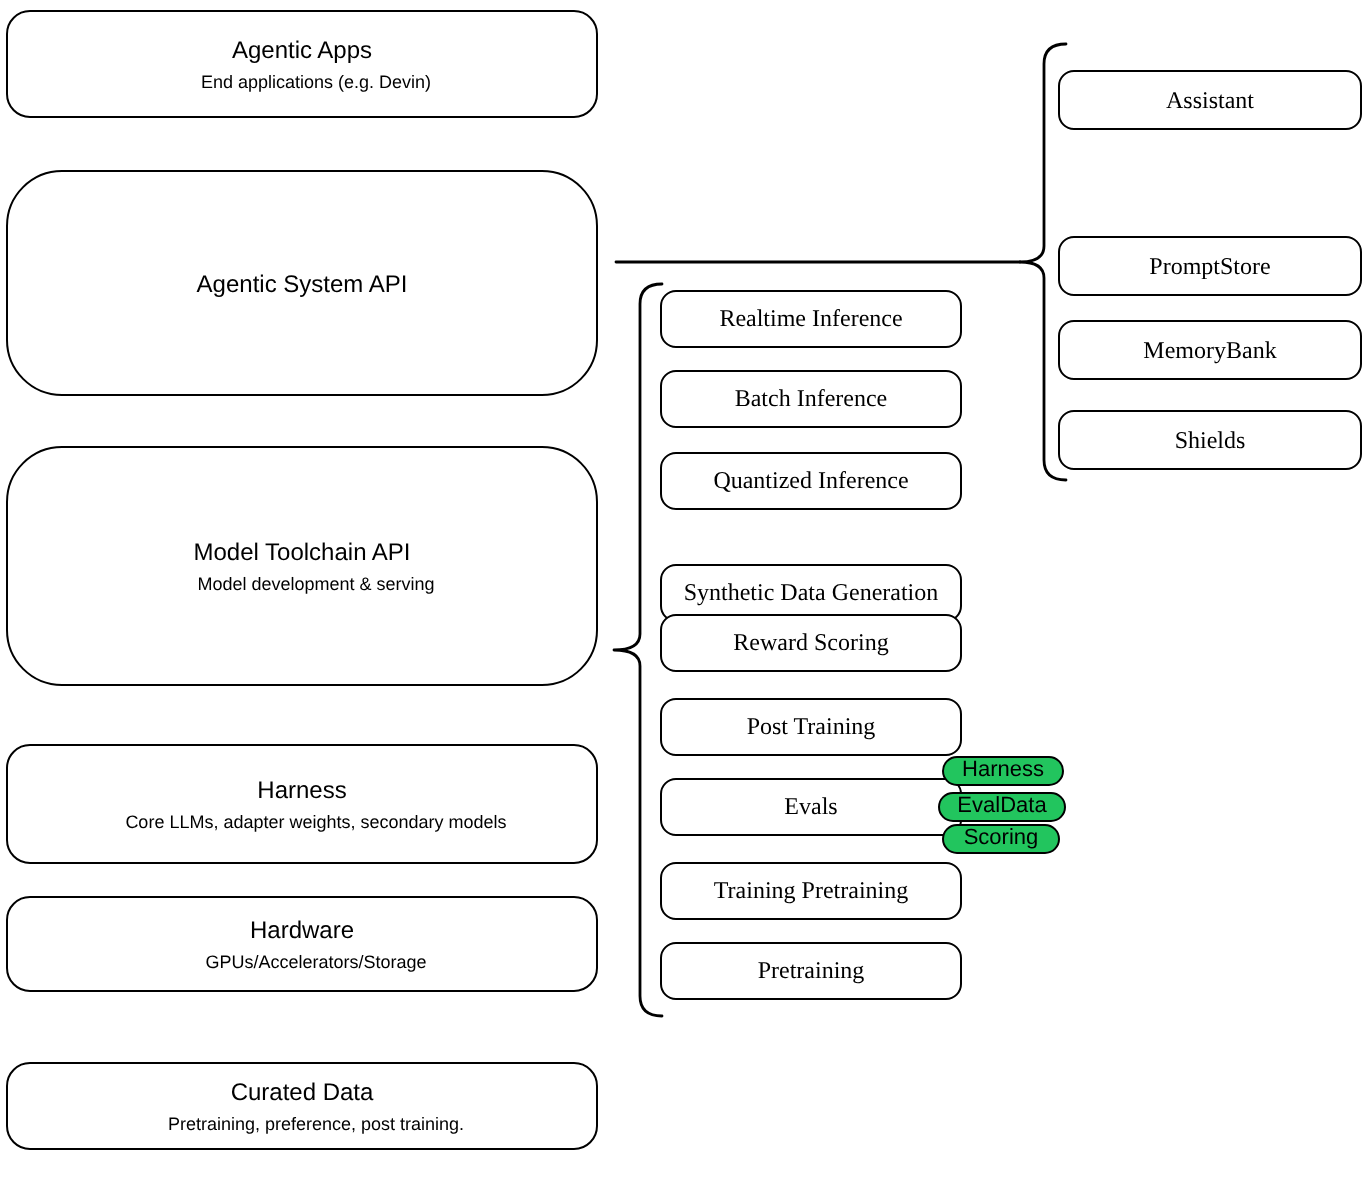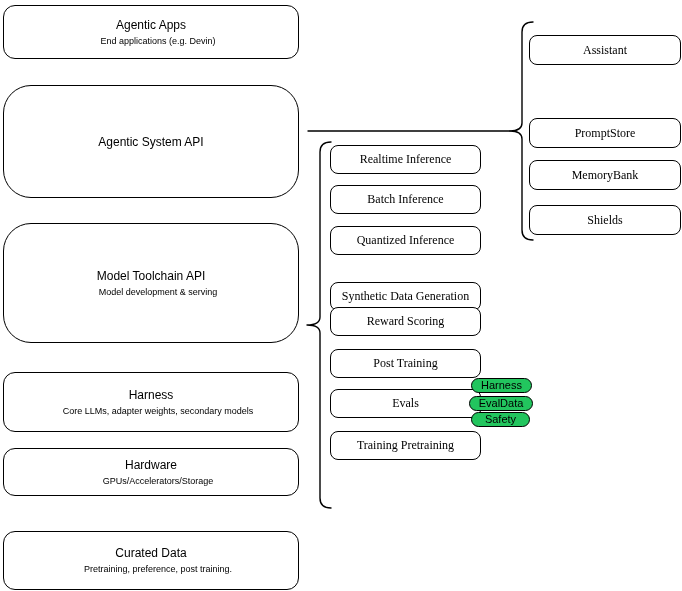--- a/index.html
+++ b/index.html
@@ -115,21 +115,21 @@
   <div class="node stack-node" style="top:372px;height:60px;border-radius:12px">
     <div class="title">Harness</div>
     <div class="subtitle">Core LLMs, adapter weights, secondary models</div>
   </div>
 
   <div class="node stack-node" style="top:448px;height:48px;border-radius:12px">
     <div class="title">Hardware</div>
     <div class="subtitle">GPUs/Accelerators/Storage</div>
   </div>
 
-  <div class="node stack-node" style="top:531px;height:59px;border-radius:12px">
+  <div class="node stack-node" style="top:531px;height:44px;border-radius:12px">
     <div class="title">Curated Data</div>
     <div class="subtitle">Pretraining, preference, post training.</div>
   </div>
 
   <div class="node small-node toolchain-node" style="top:145px">
     <div class="label">Realtime Inference</div>
   </div>
   <div class="node small-node toolchain-node" style="top:185px">
     <div class="label">Batch Inference</div>
   </div>
@@ -144,29 +144,32 @@
   </div>
   <div class="node small-node toolchain-node" style="top:349px">
     <div class="label">Post Training</div>
   </div>
   <div class="node small-node toolchain-node" style="top:389px">
     <div class="label">Evals</div>
   </div>
   <div class="node small-node toolchain-node" style="top:431px">
     <div class="label">Training Pretraining</div>
   </div>
+  <div class="node small-node toolchain-node" style="top:471px">
+    <div class="label">Pretraining</div>
+  </div>
 
   <div class="pill" style="left:471px;top:378px;width:61px;height:15px">
     <div class="label">Harness</div>
   </div>
   <div class="pill" style="left:469px;top:396px;width:64px;height:15px">
     <div class="label">EvalData</div>
   </div>
   <div class="pill" style="left:471px;top:412px;width:59px;height:15px">
-    <div class="label">Safety</div>
+    <div class="label">Scoring</div>
   </div>
 
   <div class="node small-node system-node" style="top:35px">
     <div class="label">Assistant</div>
   </div>
   <div class="node small-node system-node" style="top:118px">
     <div class="label">PromptStore</div>
   </div>
   <div class="node small-node system-node" style="top:160px">
     <div class="label">MemoryBank</div>

